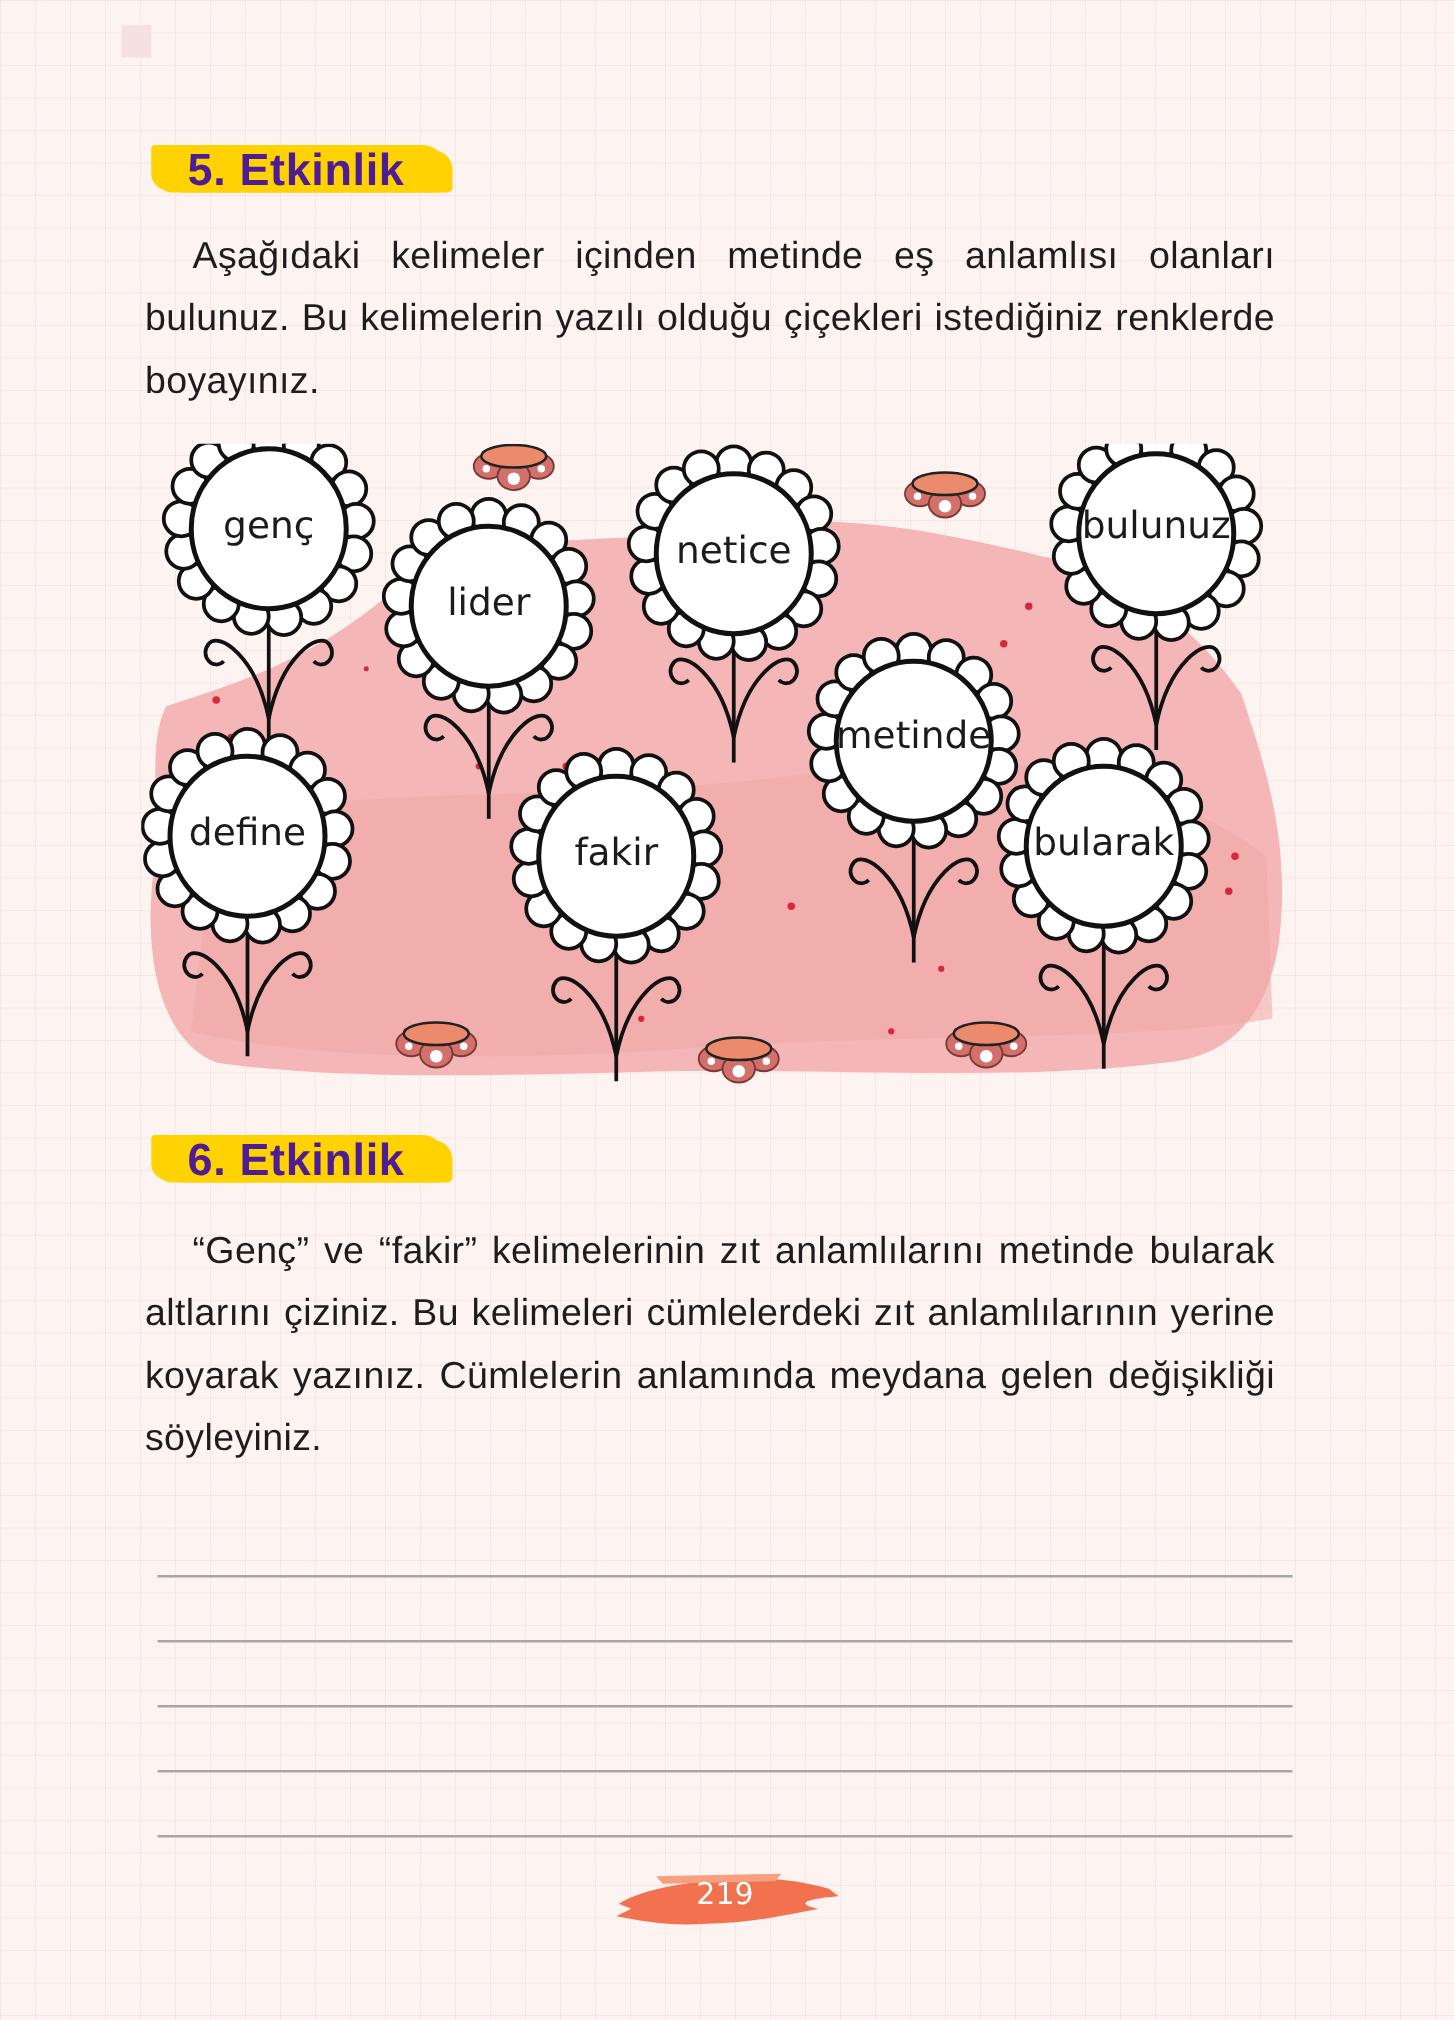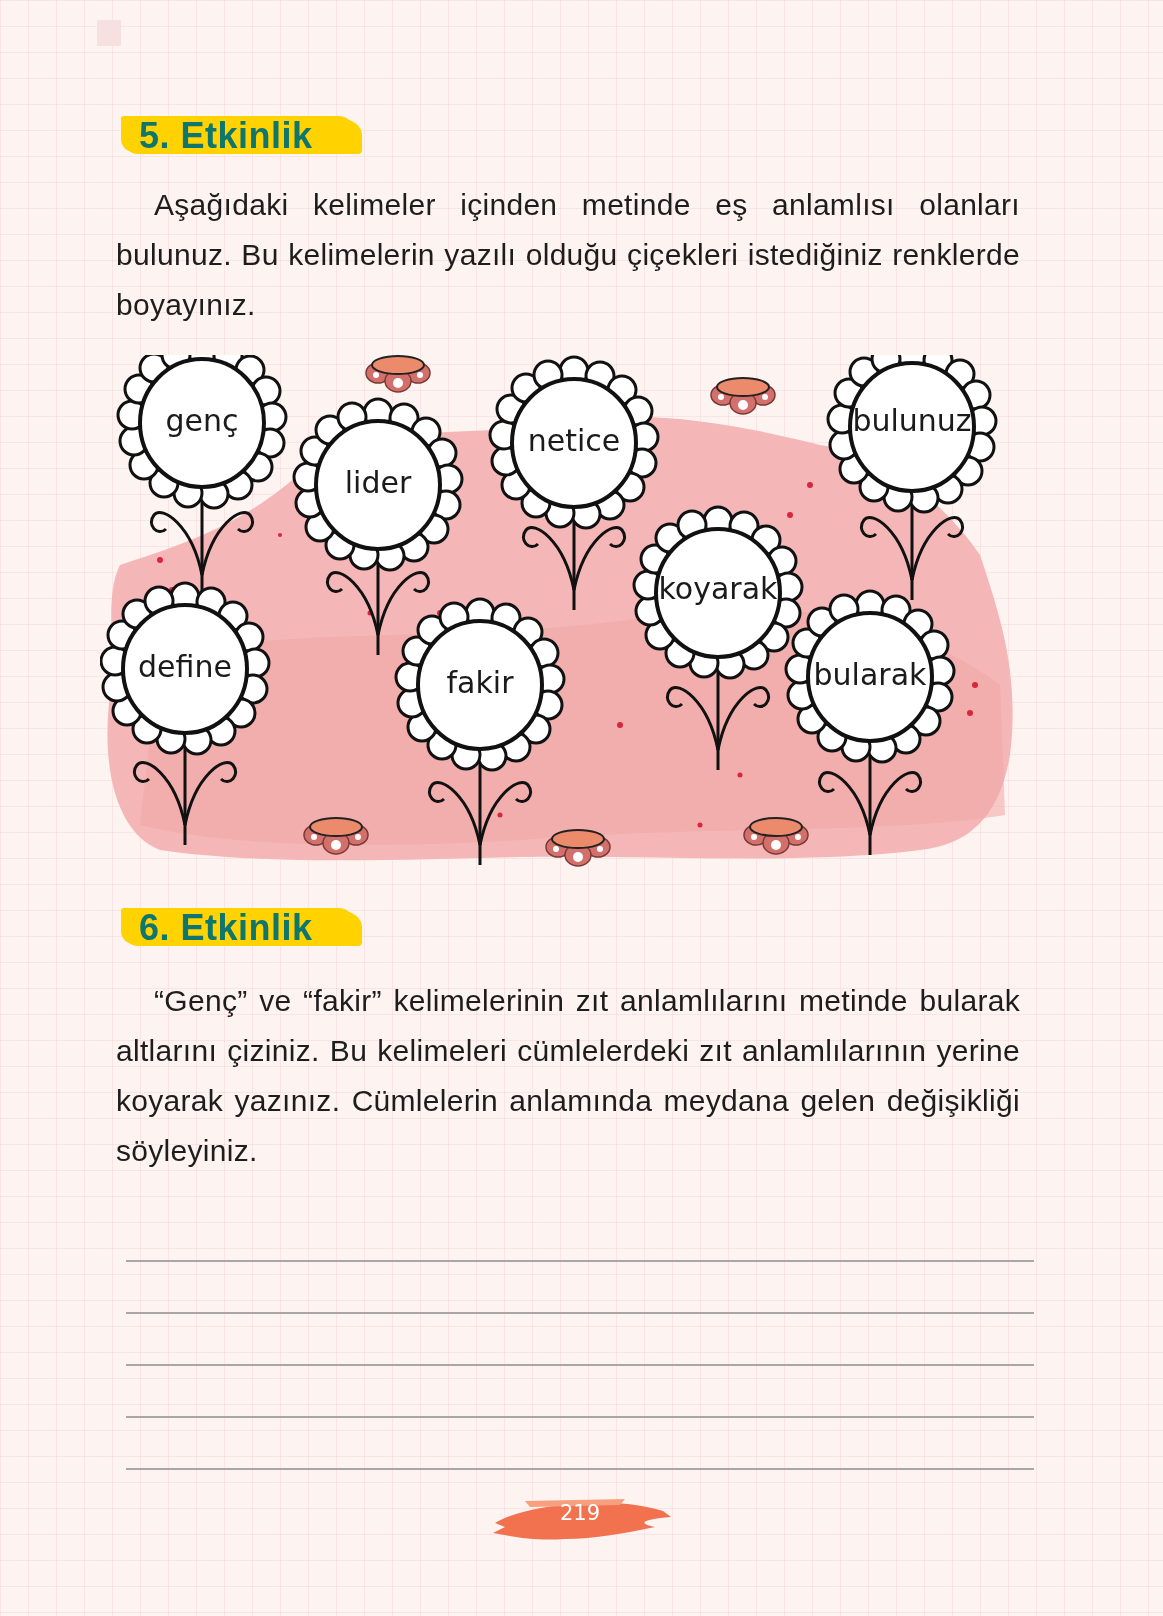--- a/index.html
+++ b/index.html
@@ -13,37 +13,37 @@
     font-family:"DejaVu Sans","Liberation Sans",sans-serif;
     color:#1d1d1d;
   }
   .corner-mark{position:absolute;left:97px;top:20px;width:24px;height:26px;background:#f6e0e0;}
   .heading{position:absolute;left:124px;height:52px;display:flex;align-items:center;}
   .heading .brush{
     position:absolute;left:0;top:6px;width:232px;height:38px;background:#ffd200;
     border-radius:4px 18px 6px 14px;
     box-shadow:8px 2px 0 -2px #ffd200, -4px -1px 0 -1px #ffd200;
   }
-  .heading .label{position:relative;left:15px;font-family:"Liberation Sans",sans-serif;font-weight:bold;font-size:36px;color:#0f766e;letter-spacing:0.5px;}
+  .heading .label{position:relative;left:26px;font-family:"Liberation Sans",sans-serif;font-weight:bold;font-size:36px;color:#4c1d95;letter-spacing:0.5px;}
   .para{
     position:absolute;left:116px;width:904px;font-size:30px;line-height:50px;
     text-align:justify;font-family:Liberation Sans, sans-serif;font-weight:normal;letter-spacing:0.3px;
   }
   .para .indent{display:inline-block;width:38px;}
-  .garden{position:absolute;left:100px;top:355px;width:930px;height:530px;}
+  .garden{position:absolute;left:113px;top:355px;width:930px;height:530px;}
   .blob{position:absolute;left:0;top:40px;width:930px;height:470px;}
   .flower{position:absolute;}
   .flower .word{
     position:absolute;left:0;right:0;text-align:center;font-size:30px;color:#1b1b1b;
     font-family:"DejaVu Sans",sans-serif;
   }
   .write-line{position:absolute;left:126px;width:908px;height:2px;background:#a7a7a7;}
   .page-num{position:absolute;left:485px;top:1493px;width:190px;height:52px;}
   .page-num .brush{position:absolute;left:0;top:0;width:190px;height:52px;}
-  .page-num .num{position:absolute;left:0;right:0;top:8px;text-align:center;color:#fff;font-size:21px;font-family:"DejaVu Sans",sans-serif;}
+  .page-num .num{position:absolute;left:0;right:0;top:8px;text-align:center;color:#fff;font-size:24px;font-family:"DejaVu Sans",sans-serif;}
 </style>
 </head>
 <body>
 
 <div class="corner-mark"></div>
 
 <div class="heading" style="top:110px;">
   <div class="brush"></div>
   <span class="label">5. Etkinlik</span>
 </div>
@@ -147,21 +147,21 @@
   <div class="flower" style="left:218px;top:110px;width:120px;">
     <div class="word">lider</div>
   </div>
   <div class="flower" style="left:414px;top:68px;width:120px;">
     <div class="word">netice</div>
   </div>
   <div class="flower" style="left:752px;top:48px;width:120px;">
     <div class="word">bulunuz</div>
   </div>
   <div class="flower" style="left:548px;top:216px;width:140px;">
-    <div class="word">koyarak</div>
+    <div class="word">metinde</div>
   </div>
   <div class="flower" style="left:25px;top:294px;width:120px;">
     <div class="word">define</div>
   </div>
   <div class="flower" style="left:320px;top:310px;width:120px;">
     <div class="word">fakir</div>
   </div>
   <div class="flower" style="left:710px;top:302px;width:120px;">
     <div class="word">bularak</div>
   </div>

